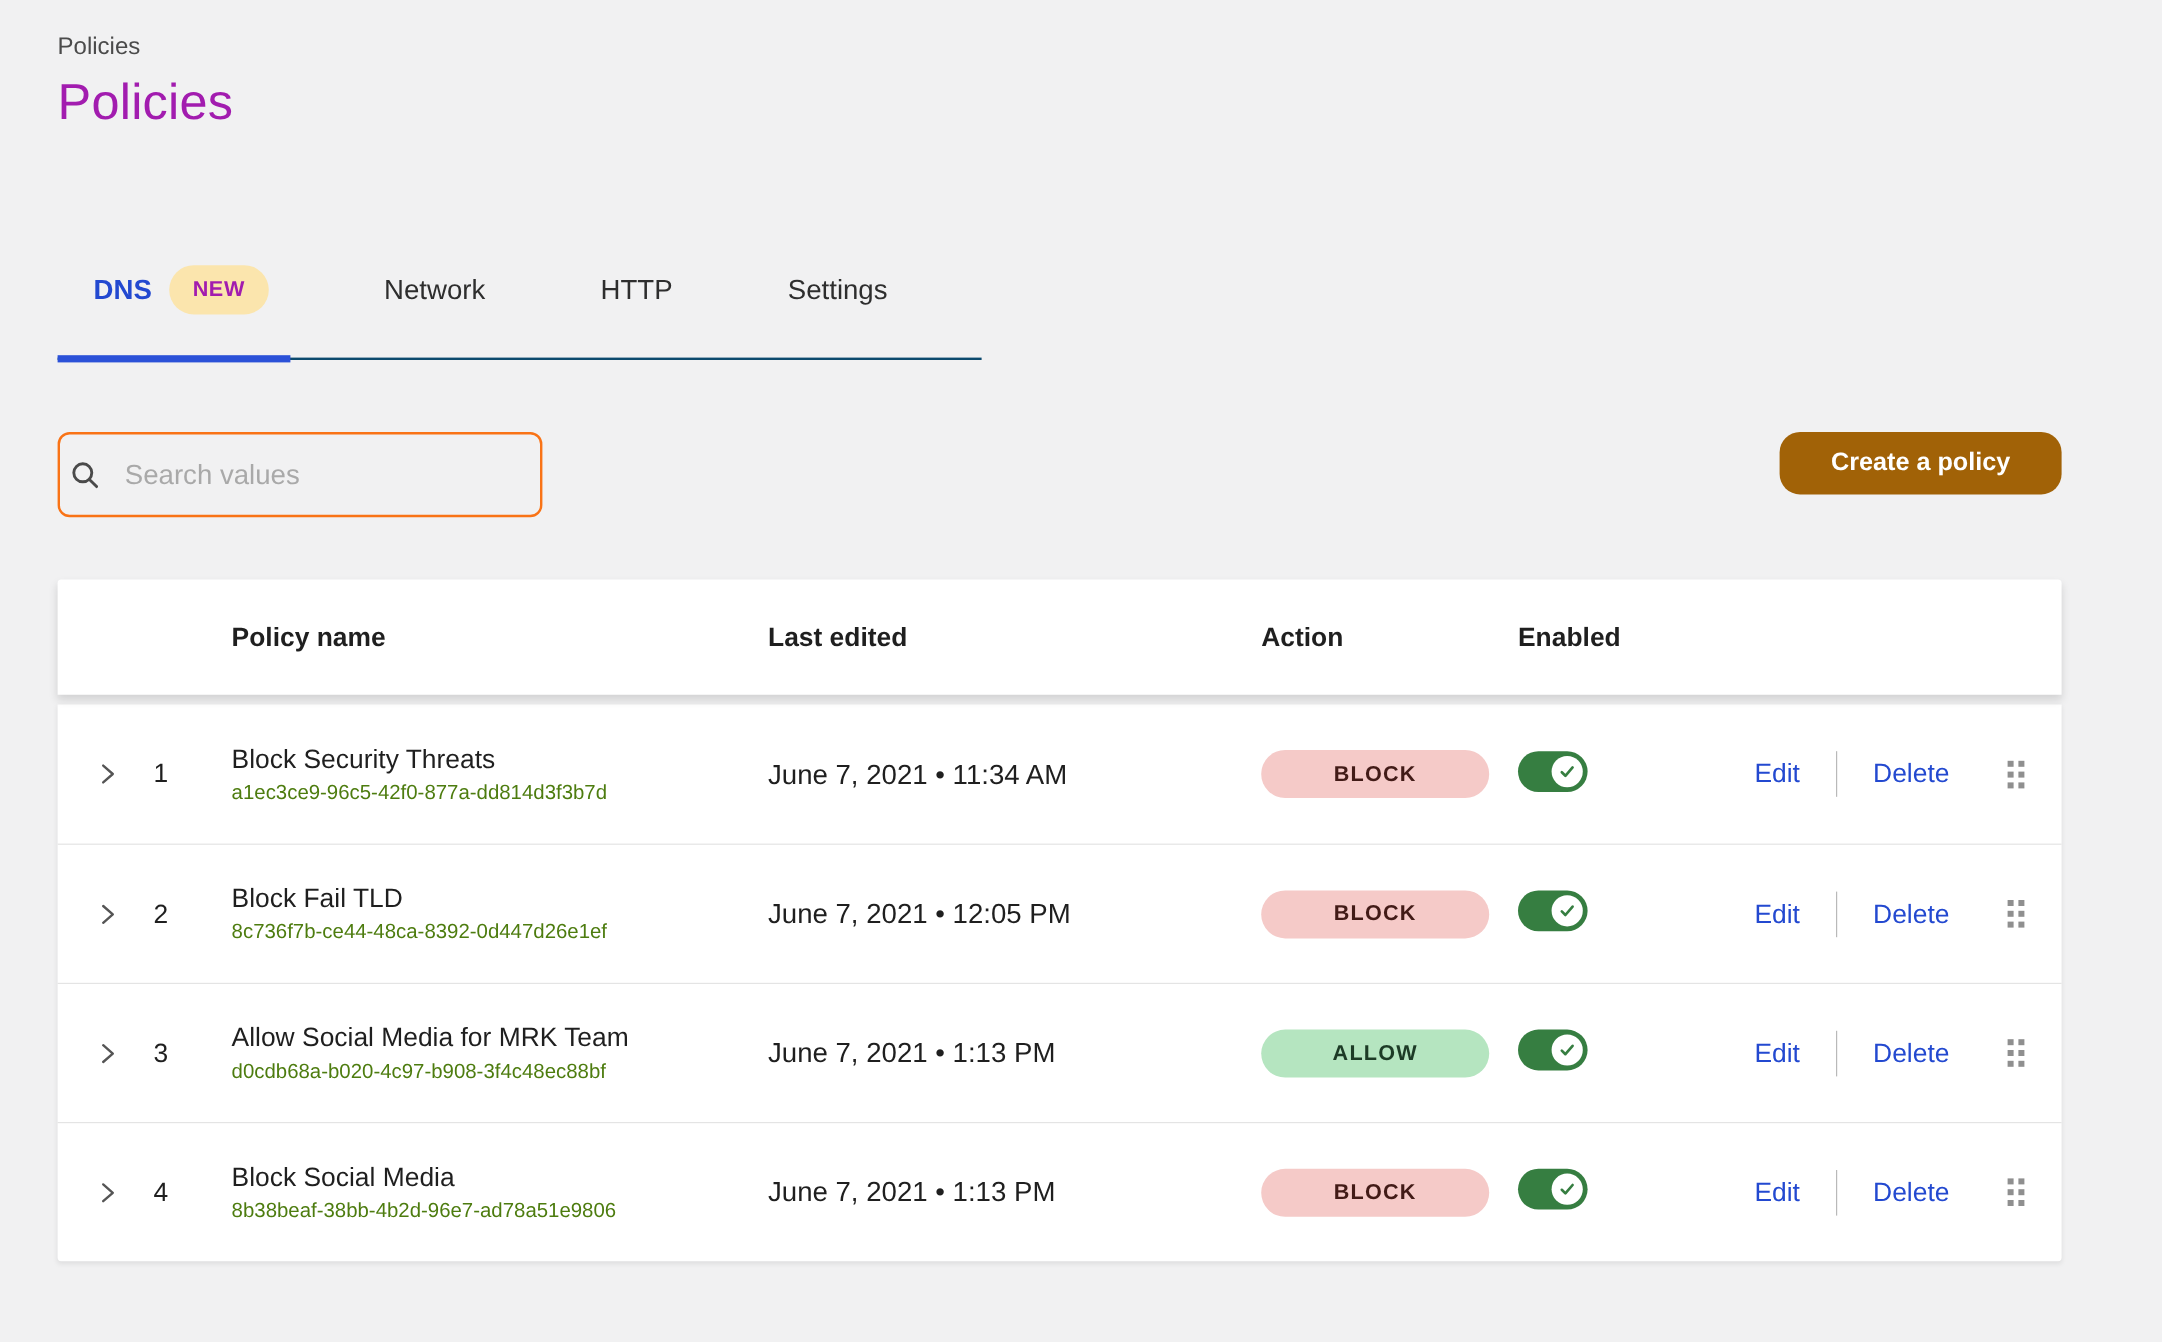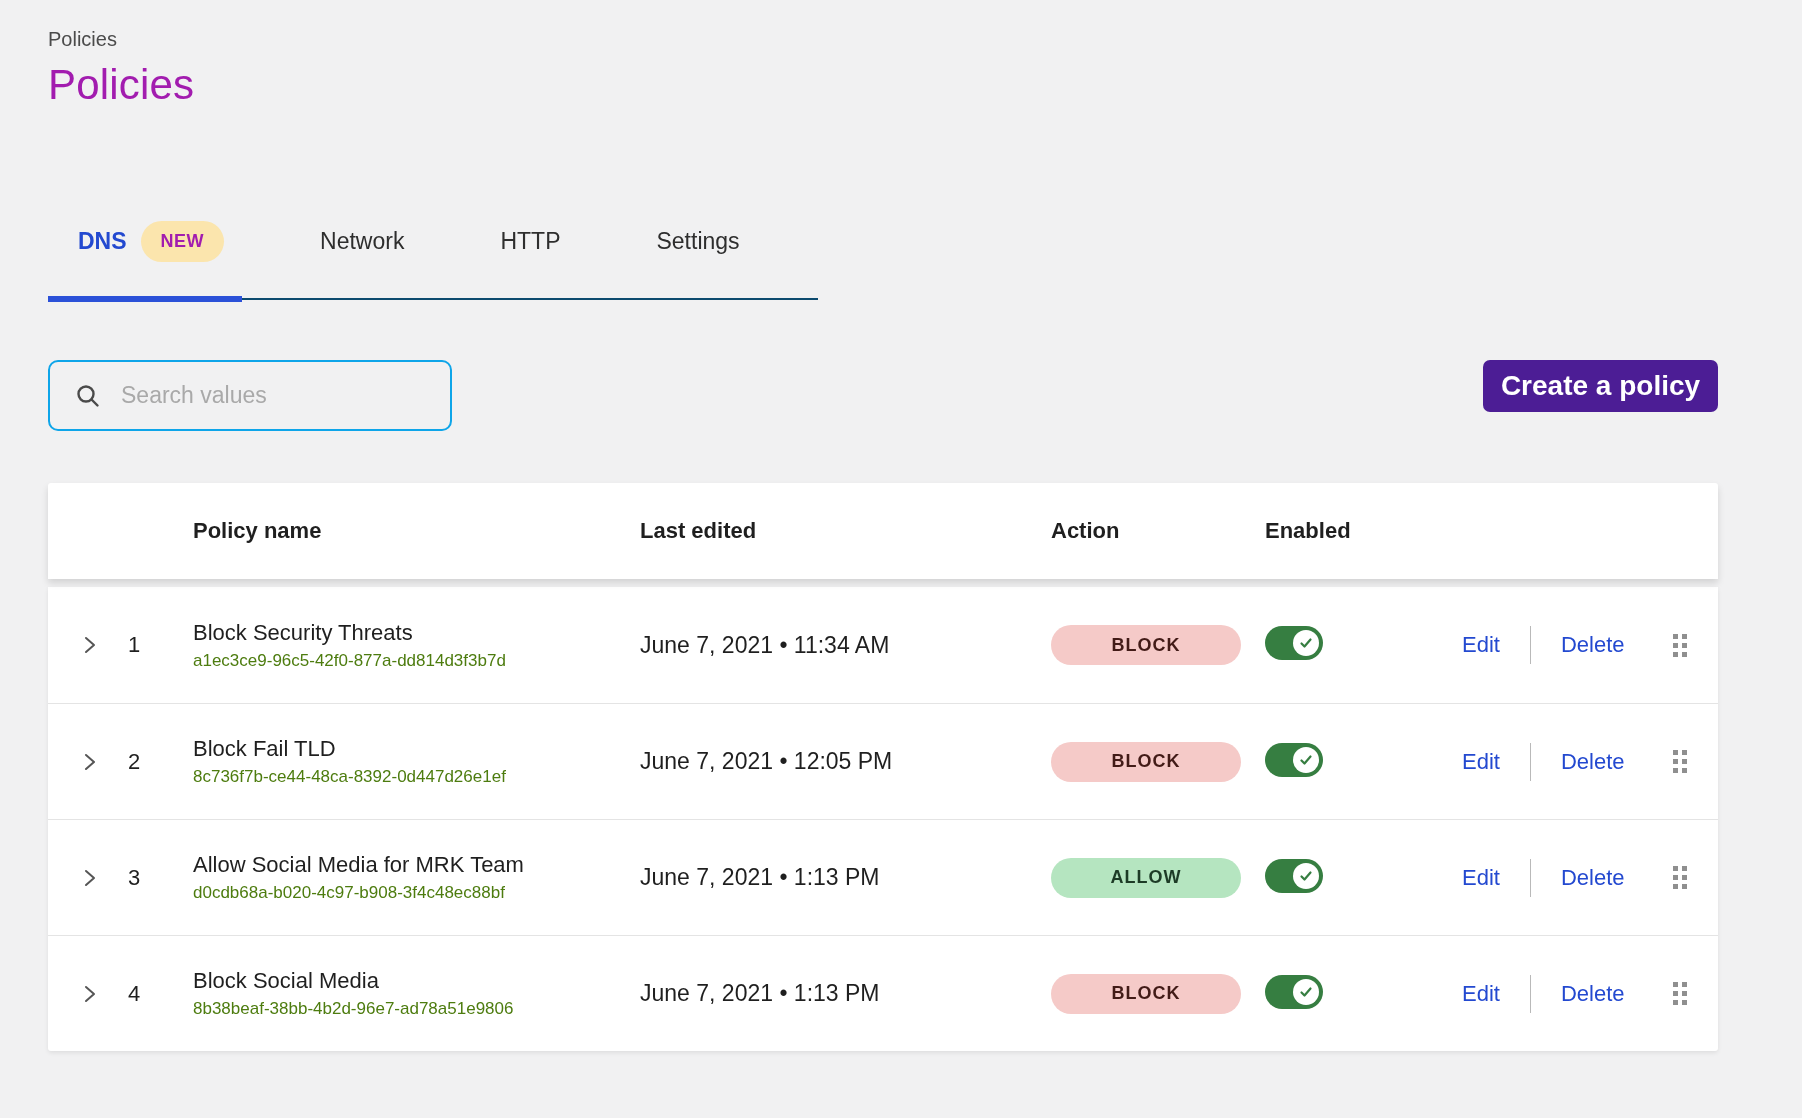--- a/index.html
+++ b/index.html
@@ -29,33 +29,33 @@
     padding: 10px 20px; border-radius: 24px;
   }
   .active-indicator {
     position: absolute; left: 0; bottom: -4px;
     width: 194px; height: 6px; background: #2b51d8;
   }
 
   
   .toolbar { margin-top: 60px; display: flex; justify-content: space-between; align-items: flex-start; }
   .searchbox {
-    width: 404px; height: 71px; border: 2px solid #0ea5e9; border-radius: 10px;
-    display: flex; align-items: center; padding: 0 25px; background: transparent;
+    width: 404px; height: 71px; border: 2px solid #f97316; border-radius: 10px;
+    display: flex; align-items: center; padding: 0 8px; background: transparent;
   }
   .searchbox svg { flex: 0 0 auto; }
   .searchbox input {
     border: none; outline: none; background: transparent;
     font-size: 23px; color: #1f1f1f; margin-left: 18px; width: 320px;
     font-family: "Liberation Sans", "DejaVu Sans", sans-serif;
   }
   .searchbox input::placeholder { color: #a9a9a9; }
   .btn-primary {
-    background: #4c1d95; color: #ffffff; border: none; border-radius: 7px;
-    width: 235px; height: 52px; font-size: 28px; font-weight: 600;
+    background: #a16207; color: #ffffff; border: none; border-radius: 17px;
+    width: 235px; height: 52px; font-size: 21px; font-weight: 600;
     cursor: pointer; font-family: "Liberation Sans", "DejaVu Sans", sans-serif;
   }
 
   
   .card { margin-top: 52px; width: 1670px; }
   .grid-row {
     display: grid;
     grid-template-columns: 59px 86px 447px 411px 214px 197px 1fr;
     align-items: center;
   }

